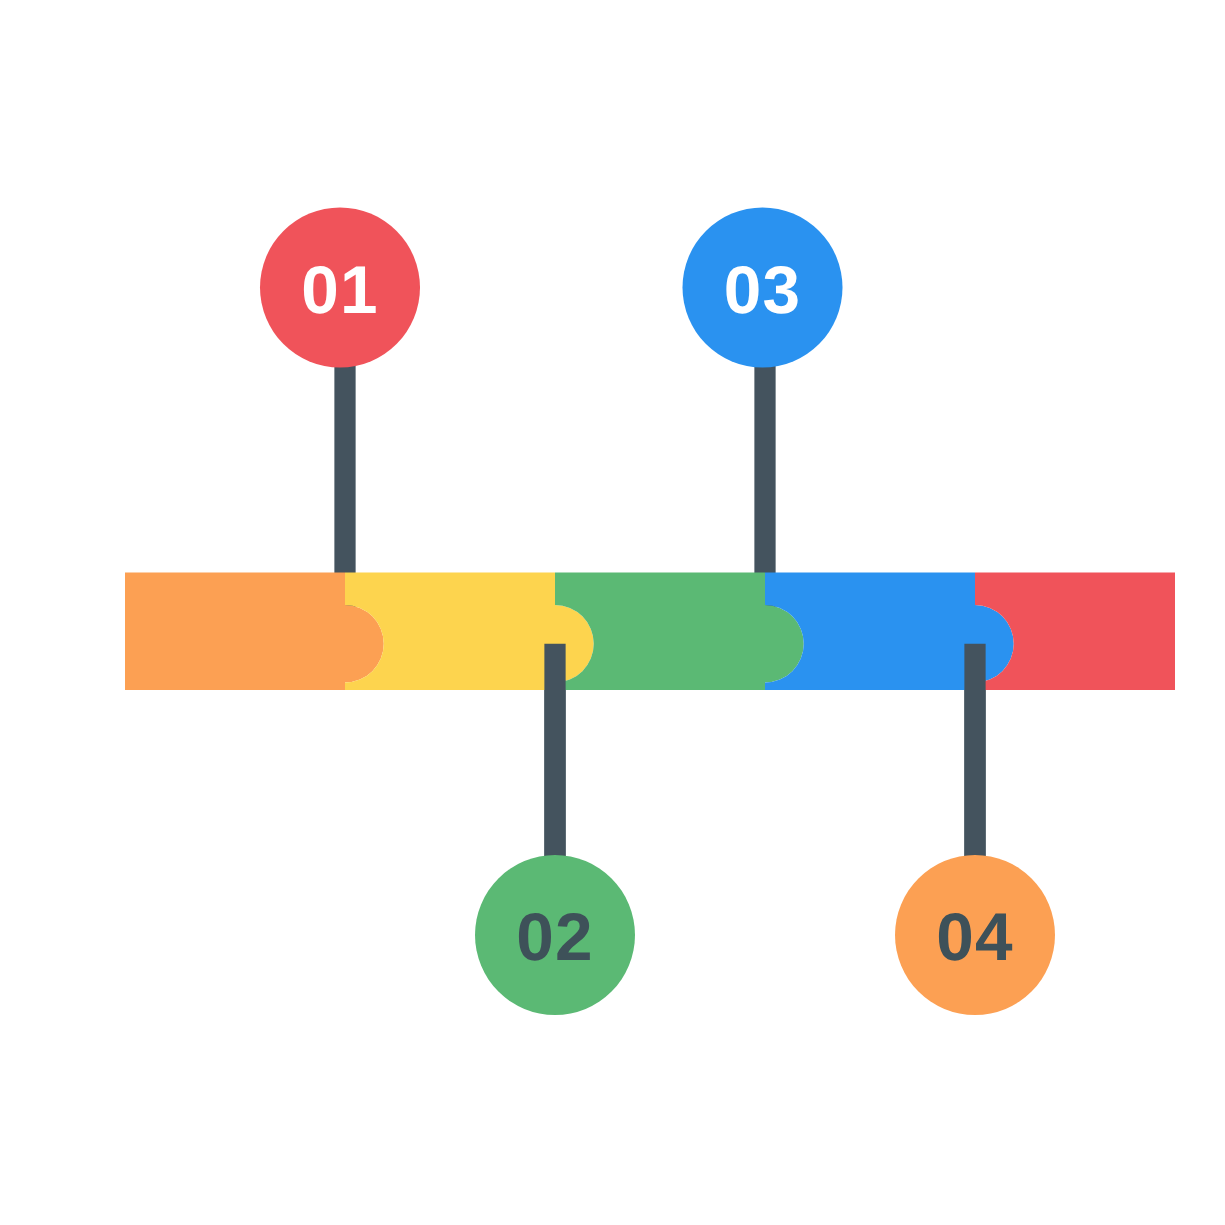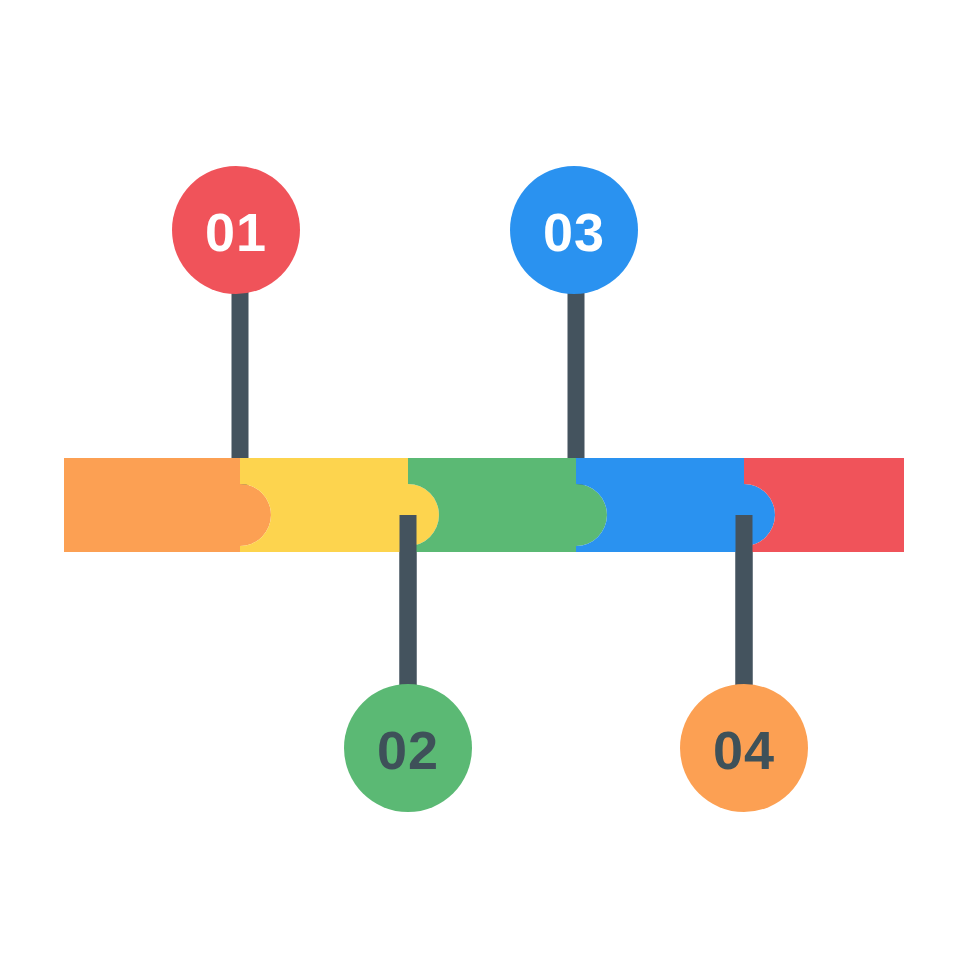--- a/index.html
+++ b/index.html
@@ -10,20 +10,21 @@
   }
   body {
     font-family: "Liberation Sans", sans-serif;
   }
   #infographic-stage {
     position: relative;
     width: 904px;
     height: 980px;
     background: #ffffff;
     overflow: hidden;
+    padding-left: 36px;
   }
   #infographic-svg {
     display: block;
     width: 980px;
     height: 980px;
   }
   .step-number-text {
     font-family: "Liberation Sans", sans-serif;
     font-weight: bold;
     font-size: 54px;

